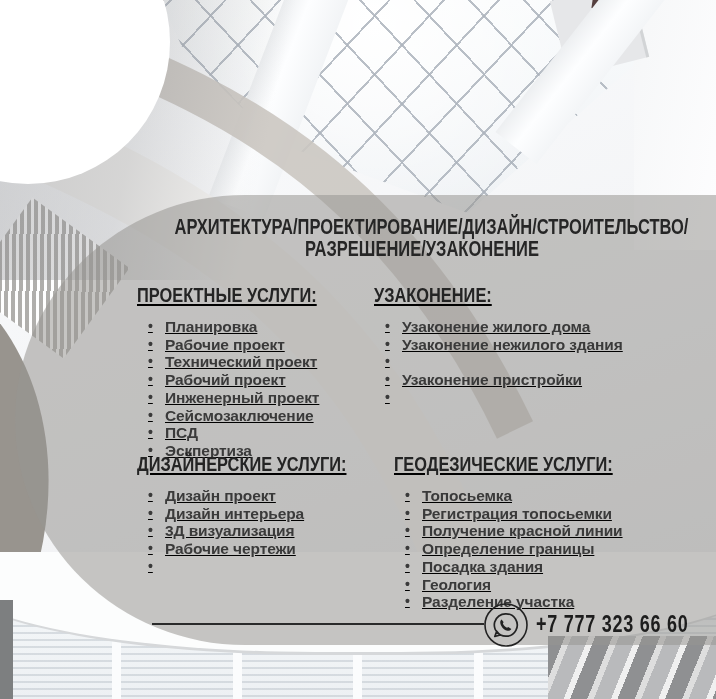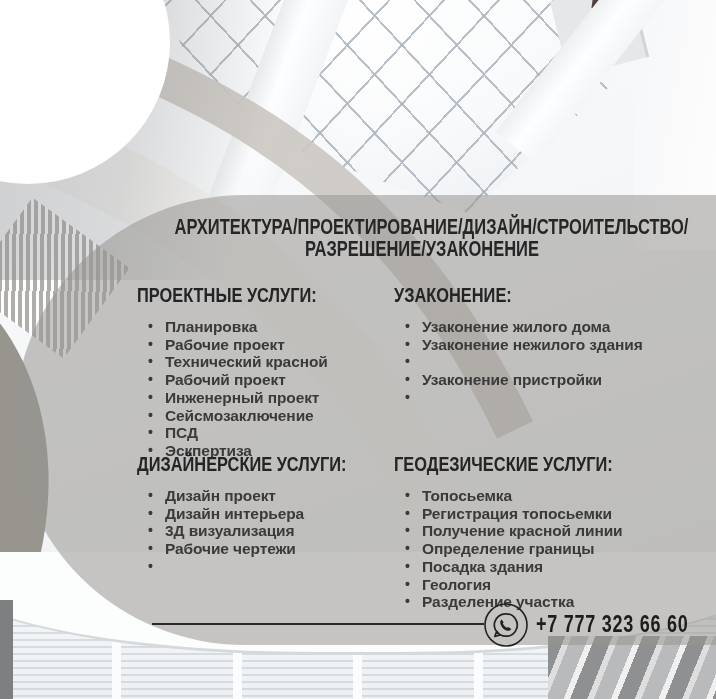--- a/index.html
+++ b/index.html
@@ -45,23 +45,23 @@
   .white-circle{left:-114px;top:-100px;width:284px;height:284px;border-radius:50%;background:#ffffff;}
   
   .overlay-blob{left:15px;top:195px;width:780px;height:450px;
     border-radius:230px 0 0 230px / 225px 0 0 225px;
     background:rgba(152,149,145,.55);}
   
   .content{left:0;top:0;width:716px;height:699px;}
   .poster-title{position:absolute;left:92px;top:216px;width:660px;text-align:center;
     font-weight:bold;font-size:22px;line-height:22px;color:#262626;
     transform:scaleX(.75);transform-origin:50% 0;white-space:nowrap;}
-  .section{position:absolute;}
+  .section{position:absolute;text-decoration:underline;}
   .sec-1{left:137px;top:282px;width:250px;}
-  .sec-2{left:394px;top:282px;width:310px;}
+  .sec-2{left:374px;top:282px;width:310px;}
   .sec-3{left:137px;top:451px;width:250px;}
   .sec-4{left:394px;top:451px;width:310px;}
   .section h2{margin:0 0 11px 0;font-size:21px;line-height:25px;font-weight:bold;color:#242424;
     transform:scaleX(.78);transform-origin:0 50%;white-space:nowrap;}
   .section ul{margin:0;padding:0 0 0 11px;list-style:none;}
   .section li{display:flex;font-size:15.5px;line-height:17.7px;font-weight:bold;
     color:#3a3a3a;letter-spacing:-.1px;white-space:nowrap;}
   .section li .dot{width:17px;flex:0 0 17px;font-size:14px;}
   .contact-line{left:152px;top:623px;width:332px;height:2px;background:#2a2a2a;}
   .wa-icon{left:483px;top:602px;width:46px;height:46px;}
@@ -118,21 +118,21 @@
           <li>
             <span class="dot">•</span>
             <span>Планировка</span>
           </li>
           <li>
             <span class="dot">•</span>
             <span>Рабочие проект</span>
           </li>
           <li>
             <span class="dot">•</span>
-            <span>Технический красной</span>
+            <span>Технический проект</span>
           </li>
           <li>
             <span class="dot">•</span>
             <span>Рабочий проект</span>
           </li>
           <li>
             <span class="dot">•</span>
             <span>Инженерный проект</span>
           </li>
           <li>

